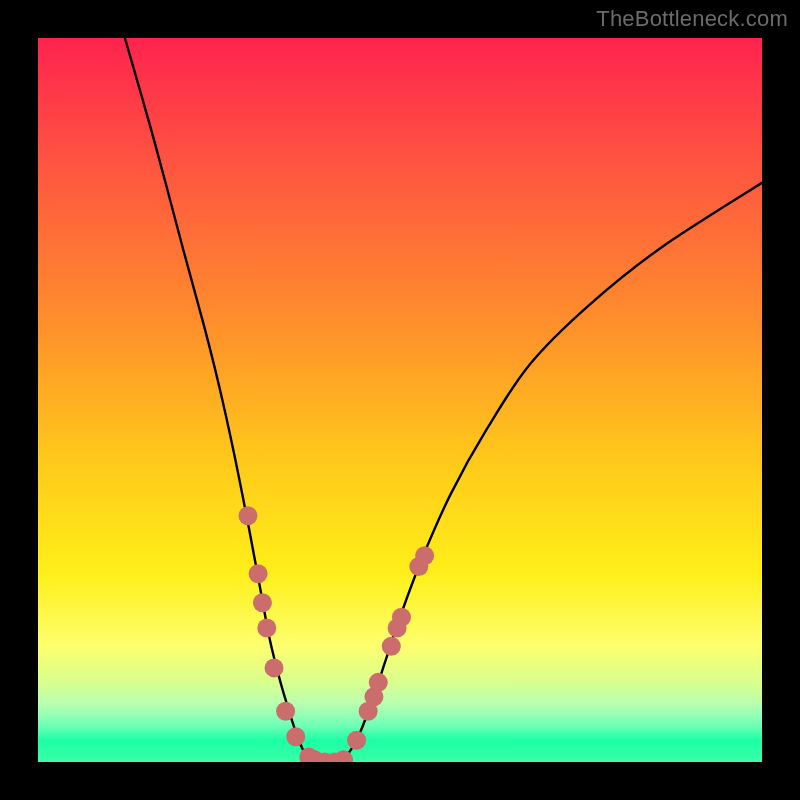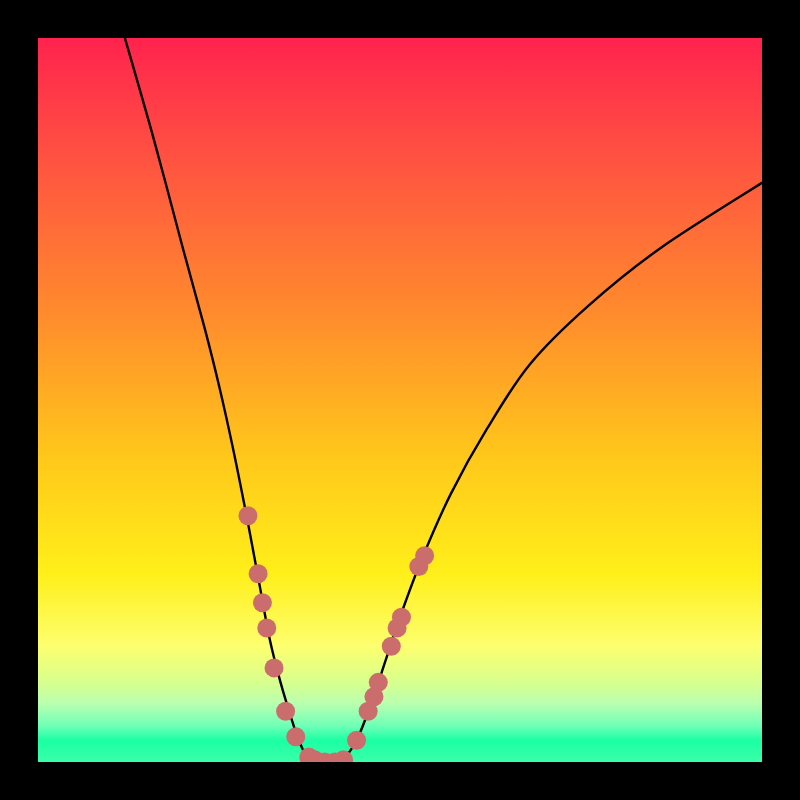--- a/index.html
+++ b/index.html
@@ -86,13 +86,14 @@
           <circle cx="335.94" cy="658.84" r="9.5" fill="#cc6d6d"></circle>
           <circle cx="340.28" cy="644.36" r="9.5" fill="#cc6d6d"></circle>
           <circle cx="353.31" cy="608.16" r="9.5" fill="#cc6d6d"></circle>
           <circle cx="359.10" cy="590.06" r="9.5" fill="#cc6d6d"></circle>
           <circle cx="363.45" cy="579.20" r="9.5" fill="#cc6d6d"></circle>
           <circle cx="380.82" cy="528.52" r="9.5" fill="#cc6d6d"></circle>
           <circle cx="386.62" cy="517.66" r="9.5" fill="#cc6d6d"></circle>
         </g>
     </svg>
   </div>
+  <div class="watermark">TheBottleneck.com</div>
 </div>
 
 </body></html>

